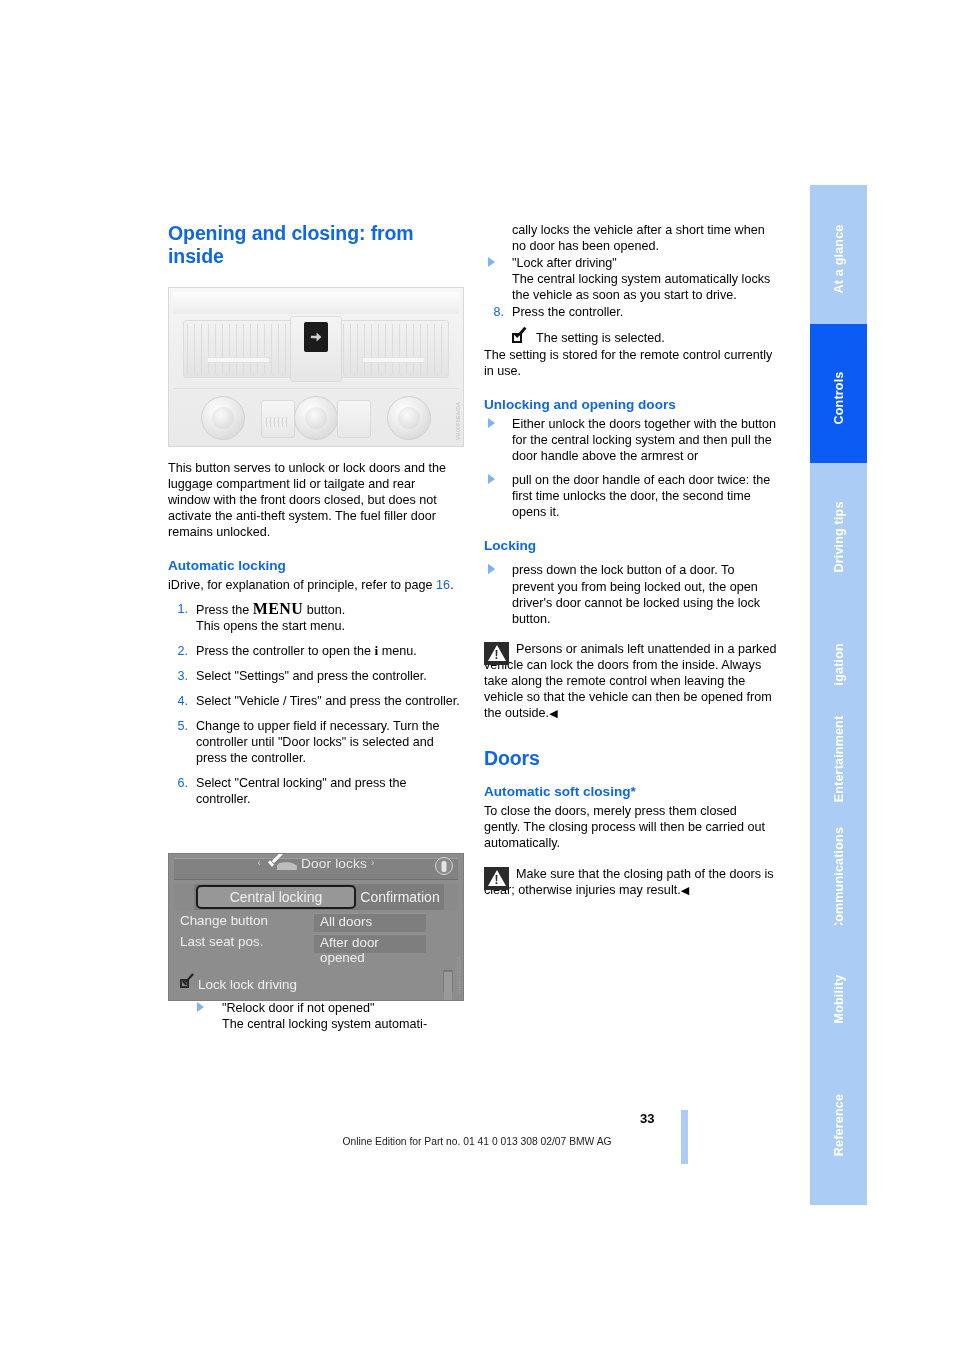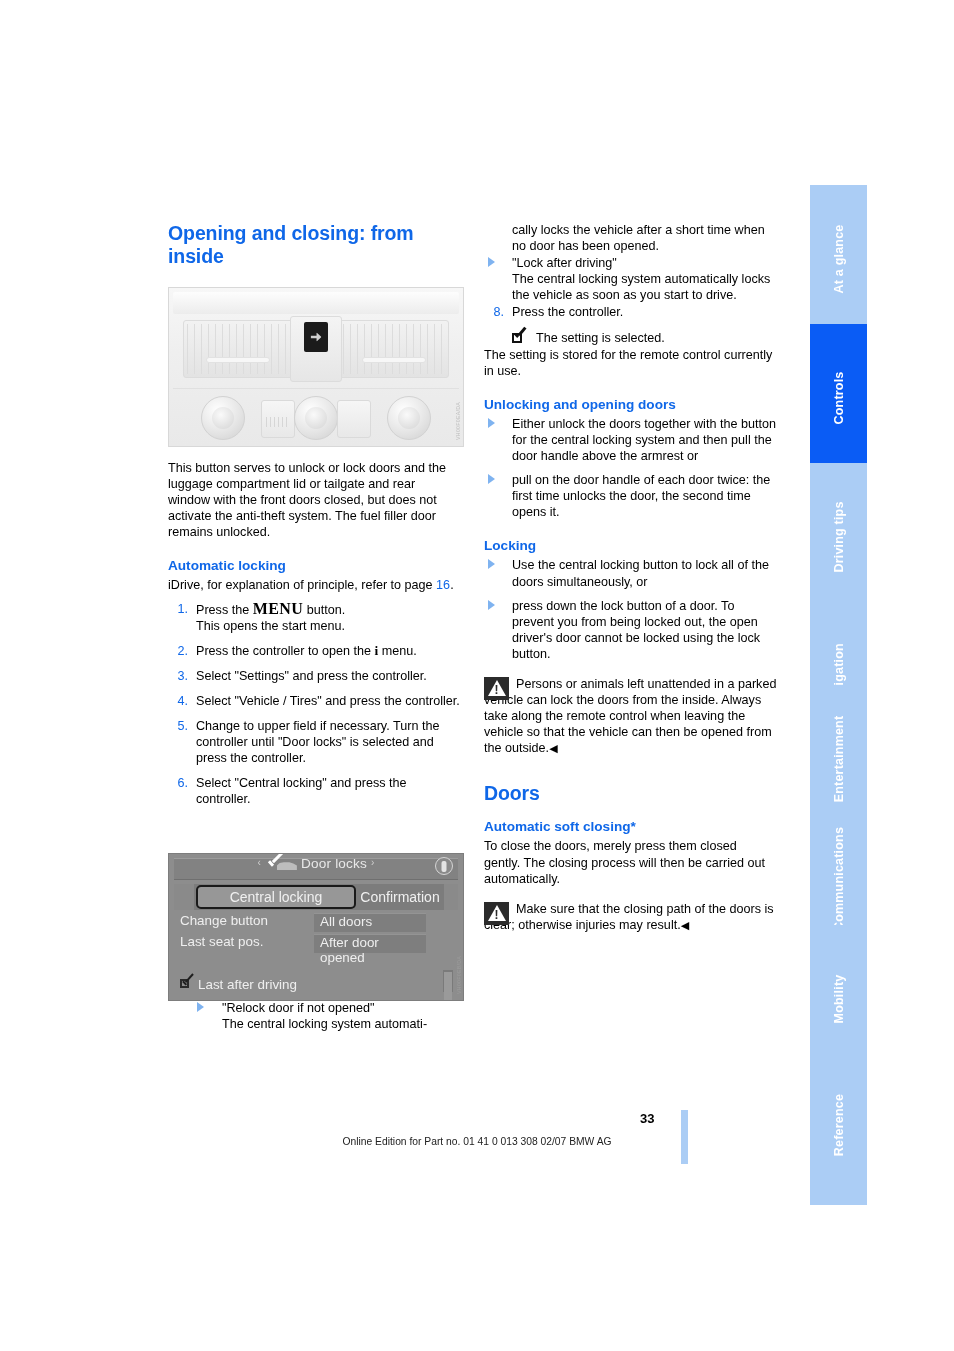--- a/index.html
+++ b/index.html
@@ -563,21 +563,21 @@
     <div class="rows">
       <div class="row r1">
         <span class="lbl">Change button</span>
         <span class="val">All doors</span>
       </div>
       <div class="row r2">
         <span class="lbl">Last seat pos.</span>
         <span class="val">After door opened</span>
       </div>
       <div class="chkrow c2">
-        <span class="bx"><span class="sq"></span><span class="ck2"></span></span><span>Last after driving</span>
+        <span class="bx"><span class="sq"></span><span class="ck2"></span></span><span>Lock lock driving</span>
       </div>
       <div class="scrollbar">
         <div class="thumb"></div>
       </div>
     </div>
     <div class="fig-code" style="right:1px;bottom:6px;color:#9c9c9c;">VH00F0EB/DA</div>
   </div>
 
   <div class="col" id="col-right">
 
@@ -618,21 +618,20 @@
       <li>
         <span class="tri"></span>
         <span>pull on the door handle of each door twice: the first time unlocks the door, the second time opens it.</span>
       </li>
     </ul>
 
     <h2 class="head2">Locking</h2>
     <ul class="bullets spaced">
       <li>
         <span class="tri"></span>
-        <span>Use the central locking button to lock all of the doors simultaneously, or</span>
       </li>
       <li>
         <span class="tri"></span>
         <span>press down the lock button of a door. To prevent you from being locked out, the open driver's door cannot be locked using the lock button.</span>
       </li>
     </ul>
 
     <div class="warn">
       <div class="warn-icon">
         <span class="tr"></span>

